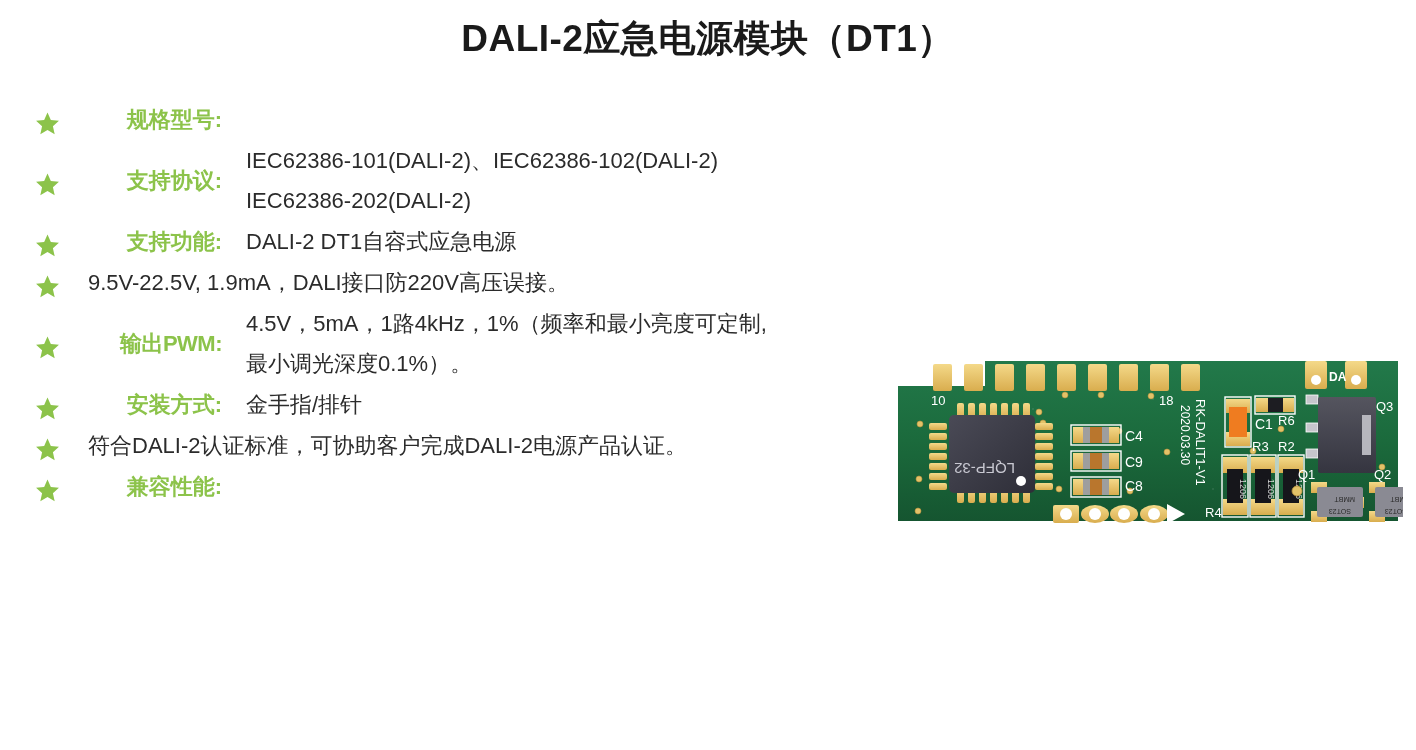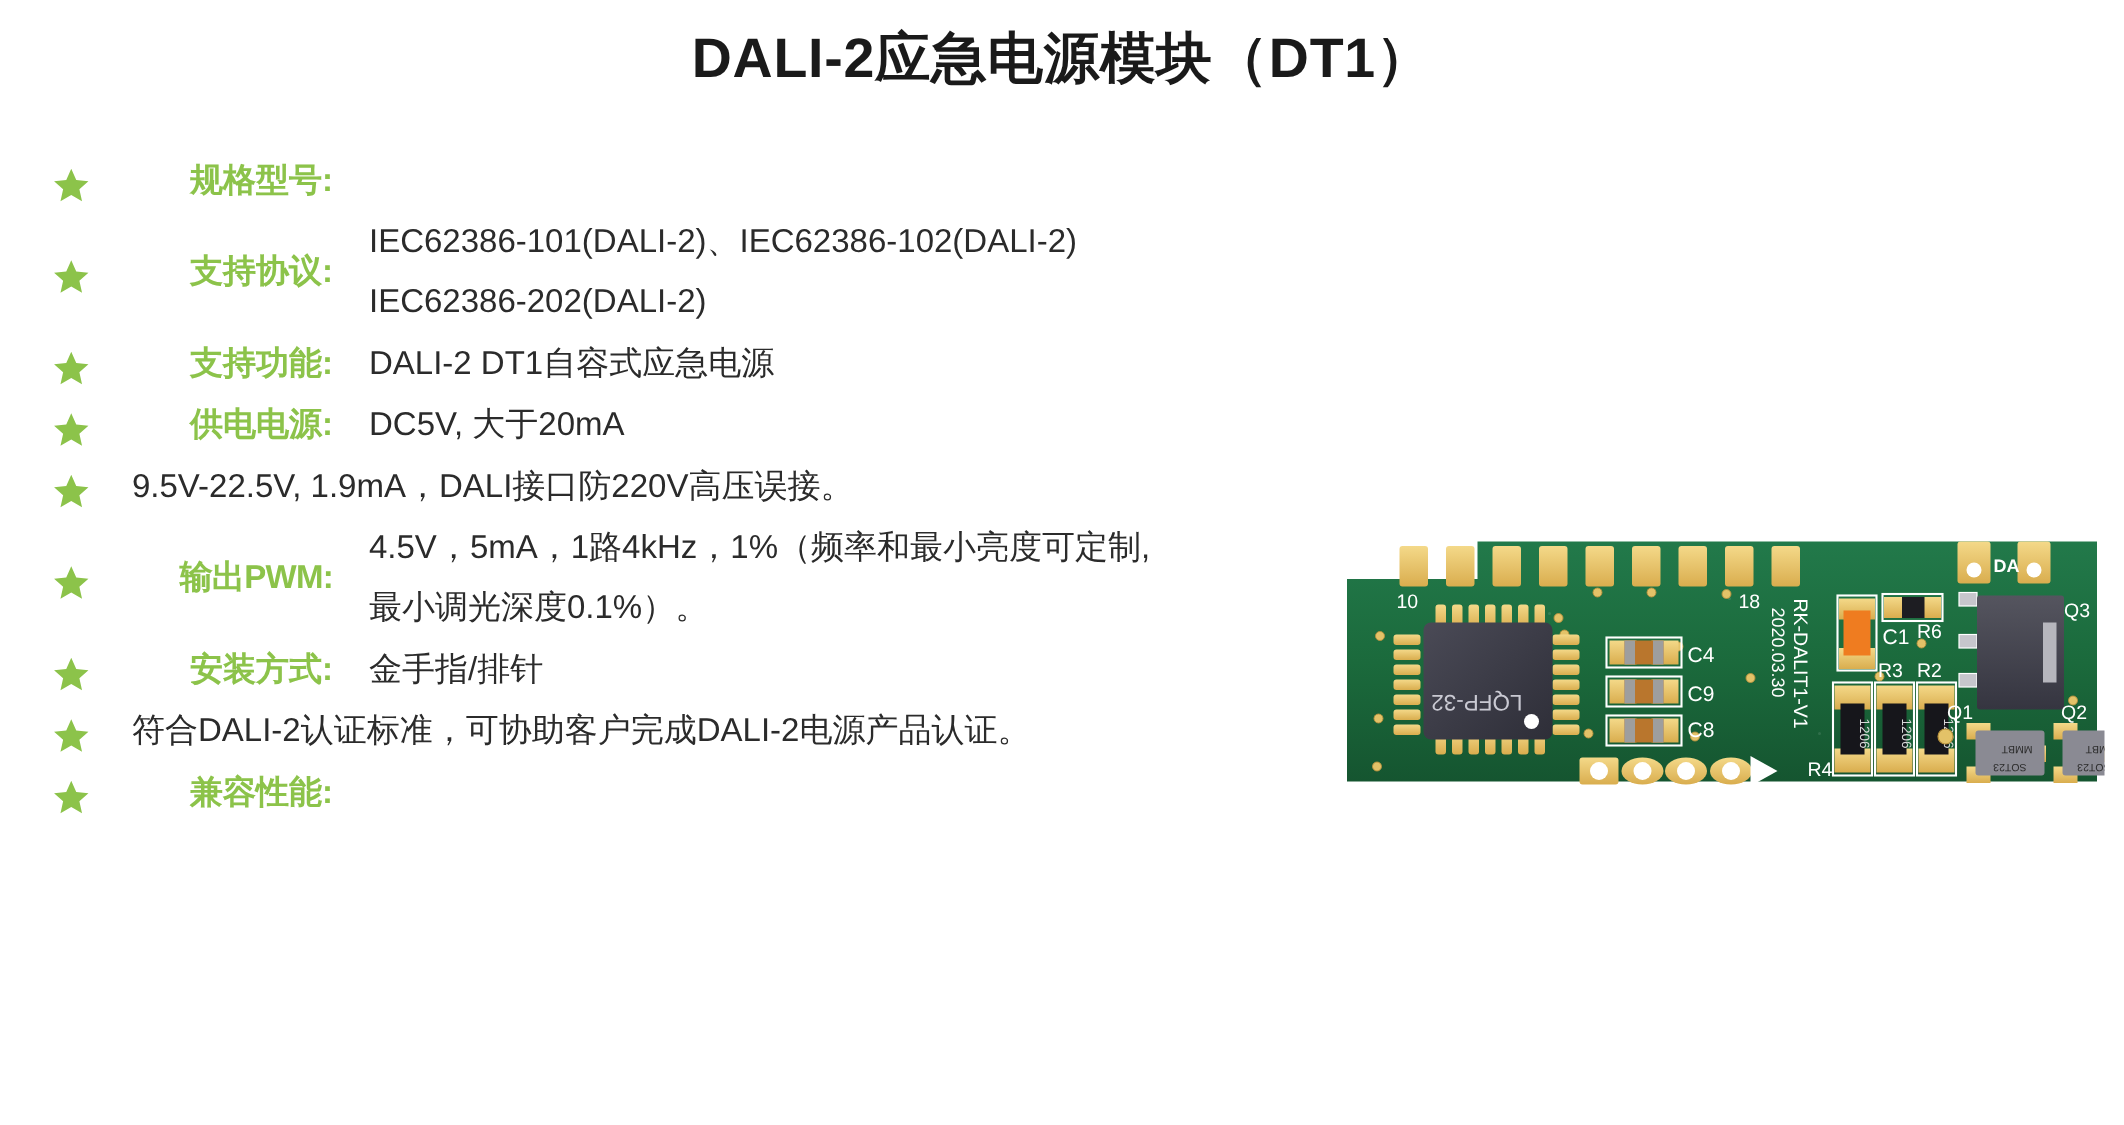--- a/index.html
+++ b/index.html
@@ -116,31 +116,20 @@
         <svg class="star" viewBox="0 0 24 24" aria-hidden="true">
           <polygon points="12,1.5 15.2,8.6 23,9.4 17.2,14.6 18.9,22.3 12,18.3 5.1,22.3 6.8,14.6 1,9.4 8.8,8.6" fill="#8CC34A"></polygon>
         </svg>
       </div>
       <div class="label-cell">支持功能:</div>
       <div class="value-cell">
         <span class="vline">DALI-2 DT1自容式应急电源</span>
       </div>
     </div>
 
-    <div class="spec-row">
-      <div class="star-cell">
-        <svg class="star" viewBox="0 0 24 24" aria-hidden="true">
-          <polygon points="12,1.5 15.2,8.6 23,9.4 17.2,14.6 18.9,22.3 12,18.3 5.1,22.3 6.8,14.6 1,9.4 8.8,8.6" fill="#8CC34A"></polygon>
-        </svg>
-      </div>
-      <div class="label-cell">供电电源:</div>
-      <div class="value-cell">
-        <span class="vline">DC5V, 大于20mA</span>
-      </div>
-    </div>
 
     <div class="spec-row">
       <div class="star-cell">
         <svg class="star" viewBox="0 0 24 24" aria-hidden="true">
           <polygon points="12,1.5 15.2,8.6 23,9.4 17.2,14.6 18.9,22.3 12,18.3 5.1,22.3 6.8,14.6 1,9.4 8.8,8.6" fill="#8CC34A"></polygon>
         </svg>
       </div>
       <div class="value-cell">
         <span class="vline">9.5V-22.5V, 1.9mA，DALI接口防220V高压误接。</span>
       </div>

